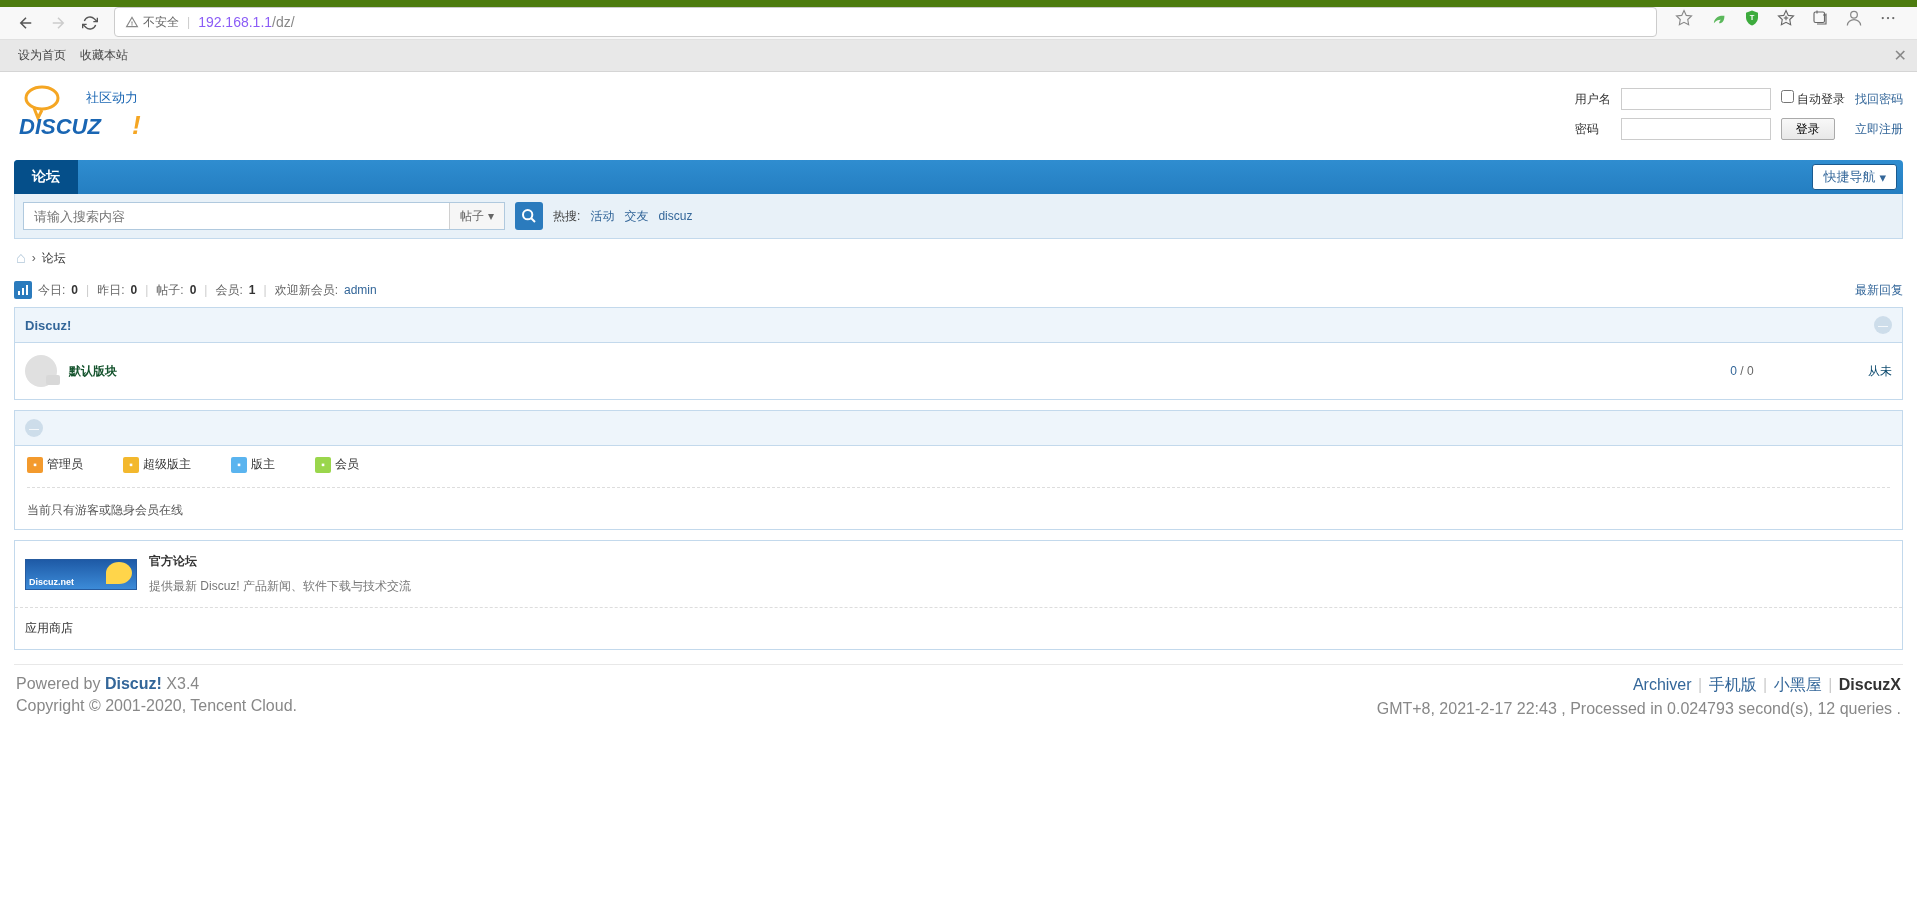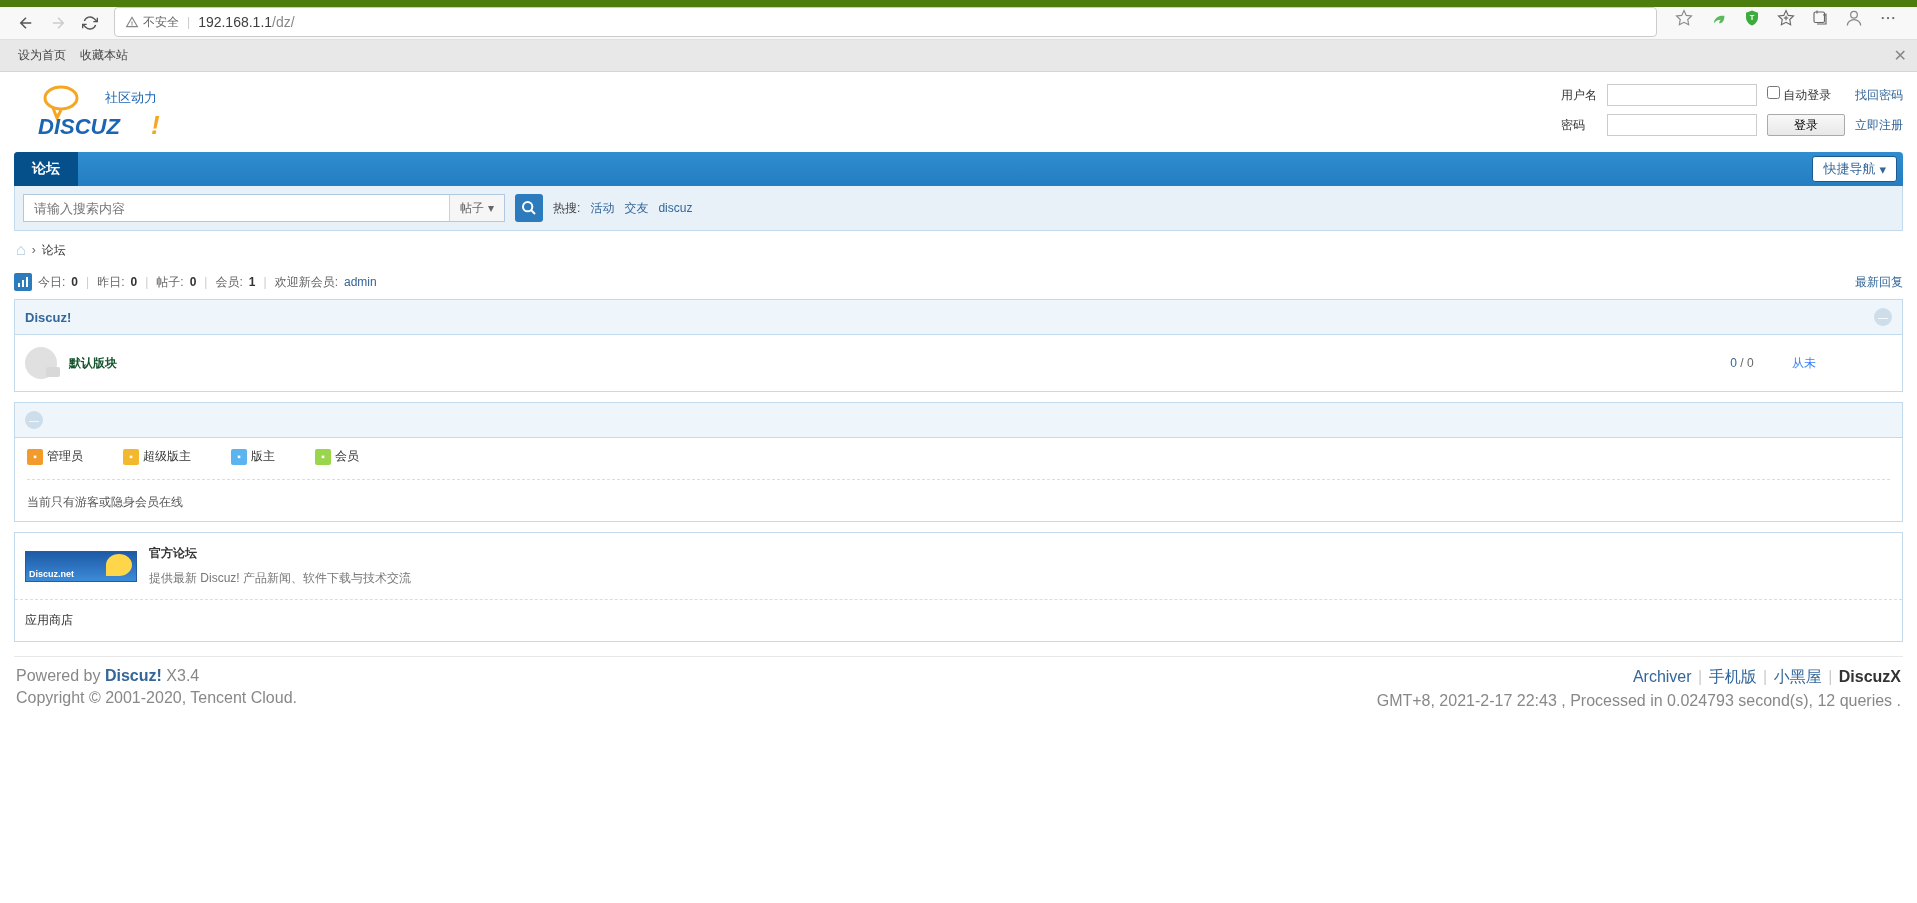--- a/index.html
+++ b/index.html
@@ -5,40 +5,40 @@
 * { margin: 0; padding: 0; box-sizing: border-box; }
 body { font-family: "Microsoft YaHei", Arial, sans-serif; font-size: 12px; background: #fff; color: #333; }
 
 
 .browser-bar { height: 40px; background: #f8f8f8; border-bottom: 1px solid #e0e0e0; border-top: 7px solid #4d7c0f; display: flex; align-items: flex-start; padding: 0 10px; }
 .nav-btn { width: 32px; height: 32px; display: flex; align-items: center; justify-content: center; color: #555; cursor: pointer; border-radius: 4px; }
 .nav-btn.disabled { color: #ccc; }
 .url-bar { flex: 1; height: 30px; background: #fff; border: 1px solid #ccc; border-radius: 4px; margin: 0 8px; display: flex; align-items: center; padding: 0 10px; gap: 8px; }
 .insecure { color: #666; display: flex; align-items: center; gap: 4px; }
 .url-text { color: #333; font-size: 14px; }
-.url-text .host { color: #404040; }
+.url-text .host { color: #8b5cf6; }
 .url-text .path { color: #888; }
 .browser-icons { display: flex; gap: 12px; align-items: center; padding: 0 8px; }
 .browser-icons .ico { width: 22px; height: 22px; display: flex; align-items: center; justify-content: center; cursor: pointer; }
 
 
 .toplinks { height: 32px; background: #e8e8e8; border-bottom: 1px solid #d5d5d5; display: flex; align-items: center; padding: 0 18px; gap: 14px; position: relative; }
 .toplinks a { color: #444; text-decoration: none; cursor: pointer; }
 .close-top { position: absolute; right: 10px; top: 6px; cursor: pointer; color: #888; font-size: 16px; }
 
 
 .page { padding: 0 14px; }
 
 
-.header { display: flex; justify-content: space-between; align-items: flex-start; padding: 12px 0 8px; margin-left: 19px; }
+.header { display: flex; justify-content: space-between; align-items: center; padding: 12px 0 16px; }
 .logo { width: 140px; height: 60px; display: flex; flex-direction: column; justify-content: center; }
 .logo-svg { display: block; }
 .login-form { display: grid; grid-template-columns: auto 150px auto auto; gap: 8px 10px; align-items: center; font-size: 12px; }
 .login-form input[type=text], .login-form input[type=password] { width: 150px; height: 22px; border: 1px solid #ccc; padding: 0 4px; }
-.login-btn { width: 78px; height: 22px; background: linear-gradient(#f8f8f8,#e8e8e8); border: 1px solid #aaa; border-radius: 2px; cursor: pointer; font-size: 12px; }
+.login-btn { width: 54px; height: 22px; background: linear-gradient(#f8f8f8,#e8e8e8); border: 1px solid #aaa; border-radius: 2px; cursor: pointer; font-size: 12px; }
 .login-form a { color: #369; text-decoration: none; cursor: pointer; }
 
 
 .nav { height: 34px; background: linear-gradient(#2f8dd0,#247ec1); border-radius: 4px 4px 0 0; display: flex; align-items: stretch; overflow: hidden; }
 .nav-tab { background: #054f8a; color: #fff; padding: 0 18px; display: flex; align-items: center; font-size: 14px; font-weight: bold; }
 .nav-spacer { flex: 1; }
 .quick-nav { margin: 4px 6px; background: #fff; color: #369; border: 1px solid #1a5a8f; border-radius: 3px; padding: 0 10px; display: flex; align-items: center; gap: 4px; cursor: pointer; font-size: 13px; }
 
 
 .searchbar { background: #e8f1f8; border: 1px solid #c3d9ec; border-top: none; padding: 8px; display: flex; align-items: center; gap: 10px; }
@@ -67,21 +67,21 @@
 .block-head { background: #eef5fb; padding: 8px 10px; display: flex; align-items: center; justify-content: space-between; border-bottom: 1px solid #c3d9ec; }
 .block-head h2 { font-size: 13px; font-weight: bold; color: #369; }
 .block-head h2.black { color: #333; }
 .collapse-btn { width: 18px; height: 18px; background: #cdddea; border-radius: 50%; display: flex; align-items: center; justify-content: center; color: #fff; cursor: pointer; font-size: 10px; }
 .forum-row { display: flex; align-items: center; padding: 12px 10px; }
 .forum-ico { width: 32px; height: 32px; border-radius: 50%; background: #e0e0e0; margin-right: 12px; position: relative; }
 .forum-ico::after { content:''; position:absolute; right:-3px; bottom:2px; width:14px; height:10px; background:#d8d8d8; border-radius:2px; }
 .forum-name { flex: 1; font-weight: bold; color: #14532d; }
 .forum-counts { width: 100px; text-align: center; color: #666; }
 .forum-counts .c1 { color: #369; }
-.forum-last { width: 100px; text-align: left; color: #3b82f6; }
+.forum-last { width: 100px; text-align: right; color: #0c4a6e; }
 
 
 .online-body { padding: 10px 12px; }
 .role-list { display: flex; gap: 40px; padding-bottom: 14px; border-bottom: 1px dashed #ddd; margin-bottom: 14px; }
 .role { display: flex; align-items: center; gap: 4px; }
 .role-ico { width: 16px; height: 16px; border-radius: 2px; display:flex; align-items:center; justify-content:center; color:#fff; font-size:10px; }
 .r1 { background: #f39a2d; } .r2 { background: #f3b82d; } .r3 { background: #5ab4ef; } .r4 { background: #9ad64c; }
 .online-msg { color: #555; }
 
 

